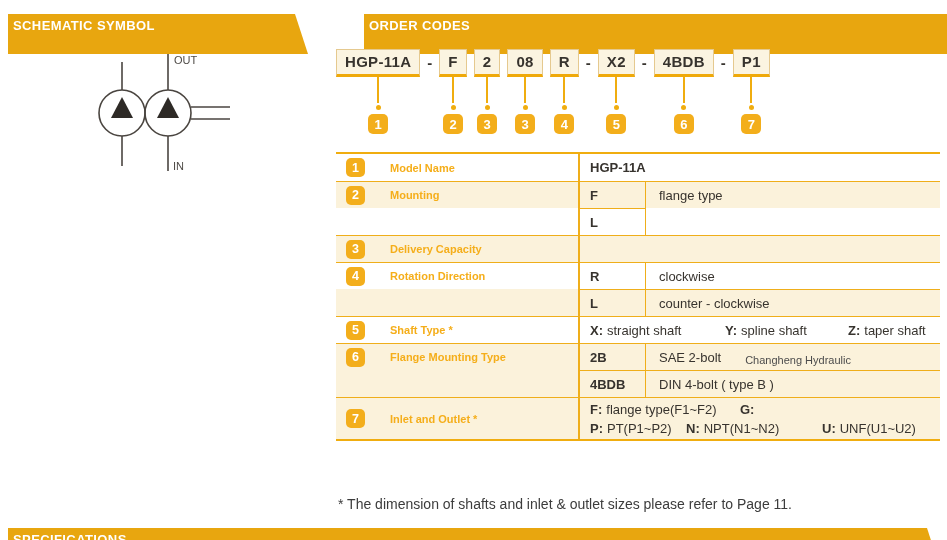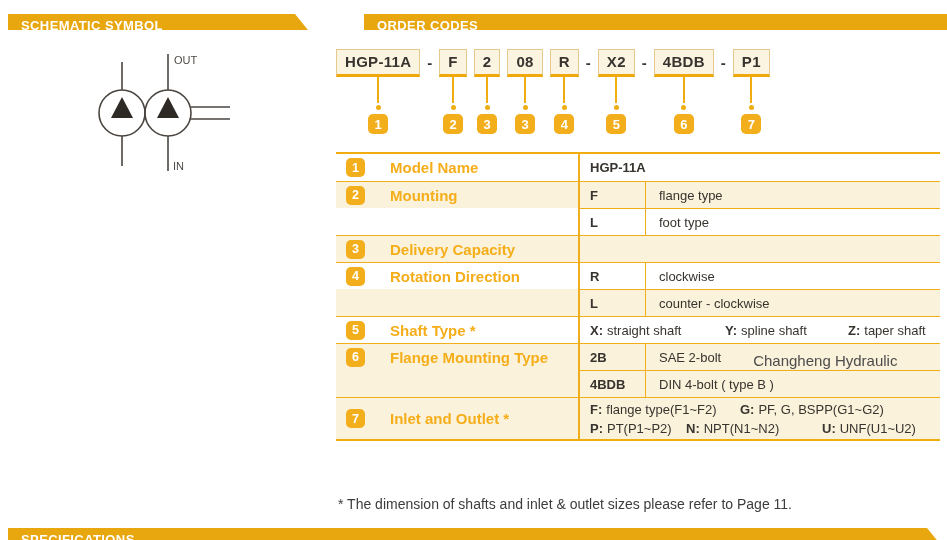--- a/index.html
+++ b/index.html
@@ -8,28 +8,28 @@
     position: relative;
     overflow: hidden;
     background: #ffffff;
     font-family: "Liberation Sans", sans-serif;
     color: #37332e;
   }
 
   
   .banner {
     position: absolute;
-    height: 16px;
+    height: 40px;
     background: #e8a60f;
     color: #ffffff;
     font-weight: bold;
     font-size: 13px;
     letter-spacing: 0.4px;
     line-height: 24px;
-    padding-left: 13px;
+    padding-left: 5px;
     clip-path: polygon(0 0, calc(100% - 13px) 0, 100% 100%, 0 100%);
   }
   .banner-schematic { left: 8px;   top: 14px; width: 300px; }
   .banner-order     { left: 336px; top: 14px; width: 604px; margin-left: 28px; }
   .banner-specs     { left: 8px;   top: 528px; width: 932px; }
 
   
   .schematic { position: absolute; left: 72px; top: 52px; }
 
   
@@ -81,40 +81,40 @@
     display: flex; align-items: center;
     border-right: 2px solid #efae1a;
   }
   .tbadge {
     margin-left: 10px;
     width: 19px; height: 19px; border-radius: 5px; flex: none;
     background: #f3ae1b; color: #fff;
     font-weight: bold; font-size: 12.5px;
     display: flex; align-items: center; justify-content: center;
   }
-  .tlabel { margin-left: 25px; font-weight: bold; color: #f5ae1a; font-size: 15px; }
+  .tlabel { margin-left: 25px; font-weight: bold; color: #f5ae1a; font-size: 11px; }
 
   .tcode {
     width: 66px; flex: none;
     display: flex; align-items: center;
     padding-left: 10px;
     border-right: 1.5px solid #efae1a;
     font-weight: bold;
   }
   .tdesc { flex: 1; display: flex; align-items: center; padding-left: 13px; }
   .tfull { flex: 1; display: flex; align-items: center; padding-left: 10px; }
   .tfull.bold { font-weight: bold; }
   .tfull.lines { flex-direction: column; align-items: flex-start; justify-content: center; line-height: 19px; }
   .pline { display: flex; }
   .k { font-weight: bold; margin-right: 4px; }
   .pair { display: inline-flex; }
   .w135 { min-width: 135px; } .w123 { min-width: 123px; }
   .w150 { min-width: 150px; }
   .w96  { min-width: 96px; }  .w136 { min-width: 136px; }
-  .watermark { margin-left: 32px; font-size: 15px; color: #4c4c4c; position: relative; top: 3px; font-weight: normal; }
+  .watermark { margin-left: 24px; font-size: 11px; color: #4c4c4c; position: relative; top: 3px; font-weight: normal; }
 
   .footnote {
     position: absolute; left: 338px; top: 496px;
     font-size: 14px; color: #3c3c3c;
   }
 </style>
 </head>
 <body>
 
 <div class="banner banner-schematic">SCHEMATIC SYMBOL</div>
@@ -211,21 +211,20 @@
     <div class="tleft">
       <div class="tbadge">2</div>
       <div class="tlabel">Mounting</div>
     </div>
     <div class="tcode">F</div>
     <div class="tdesc">flange type</div>
   </div>
   <div class="trow sub">
     <div class="tleft"></div>
     <div class="tcode">L</div>
-    <div class="tdesc">foot type</div>
   </div>
 
   <div class="trow cream gs">
     <div class="tleft">
       <div class="tbadge">3</div>
       <div class="tlabel">Delivery Capacity</div>
     </div>
   </div>
 
   <div class="trow gs">
@@ -286,21 +285,20 @@
       <div class="tlabel">Inlet and Outlet *</div>
     </div>
     <div class="tfull lines">
       <div class="pline">
         <span class="pair w150">
             <span class="k">F:</span>
             <span>flange type(F1~F2)</span>
           </span>
         <span class="pair">
             <span class="k">G:</span>
-            <span>PF, G, BSPP(G1~G2)</span>
           </span>
       </div>
       <div class="pline">
         <span class="pair w96">
             <span class="k">P:</span>
             <span>PT(P1~P2)</span>
           </span>
         <span class="pair w136">
             <span class="k">N:</span>
             <span>NPT(N1~N2)</span>

